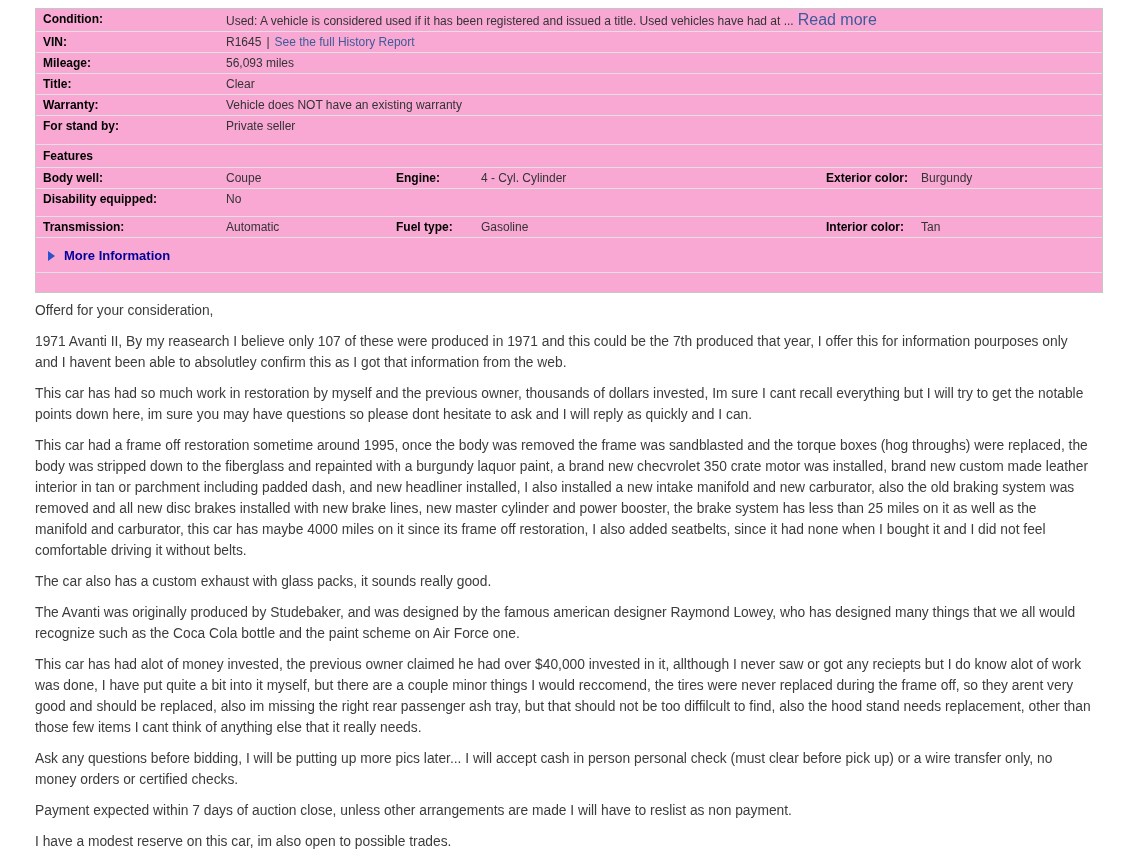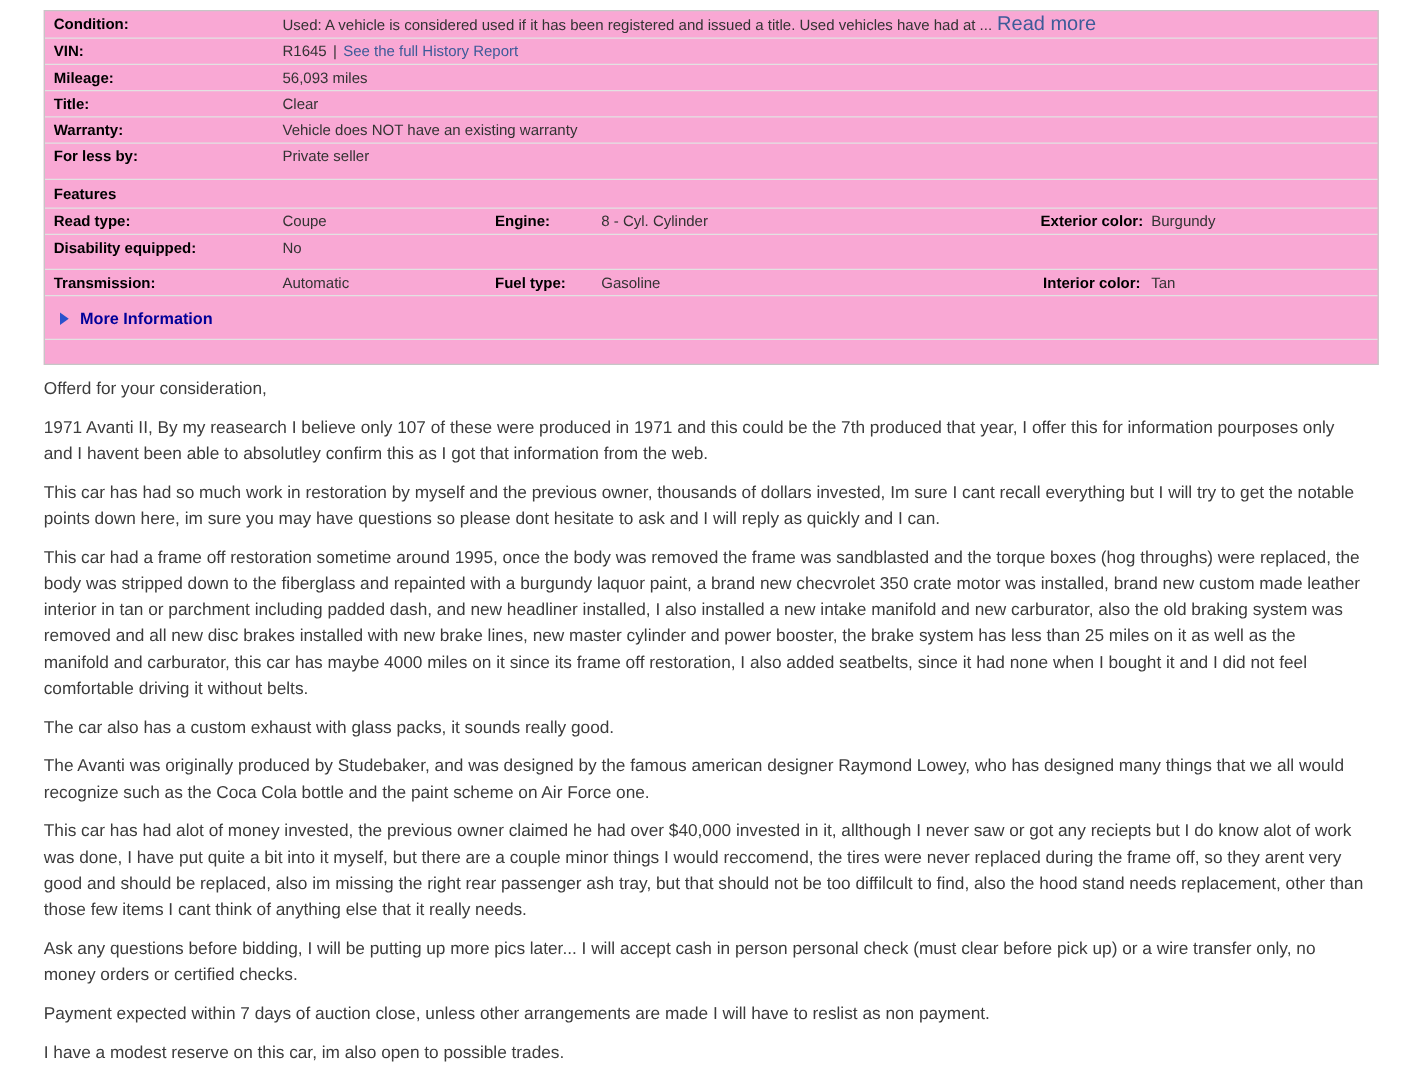--- a/index.html
+++ b/index.html
@@ -35,21 +35,21 @@
     border-bottom:1px solid #e2e2e2;
     padding:4px 8px 3px 7px; font-size:12px; line-height:13px;
   }
   .feature-row.tall { padding-bottom:10px; }
   .f-label { font-weight:bold; color:#000; }
   .f-value { color:#333; }
   .c1l { flex:0 0 183px; }
   .c1v { flex:0 0 170px; }
   .c2l { flex:0 0 85px; }
   .c2v { flex:0 0 345px; }
-  .c3l { flex:0 0 95px;text-align:center; }
+  .c3l { flex:0 0 95px; }
   .c3v { flex:1; }
   
   .more-info-row {
     display:flex; align-items:center;
     border-bottom:1px solid #e2e2e2;
     padding:10px 8px 9px 12px;
   }
   .tri-icon {
     width:0; height:0; display:inline-block;
     border-left:7px solid #2a52cc;
@@ -93,31 +93,31 @@
     <span class="spec-label">Title:</span>
     <span class="spec-value">Clear</span>
   </div>
 
   <div class="spec-row">
     <span class="spec-label">Warranty:</span>
     <span class="spec-value">Vehicle does NOT have an existing warranty</span>
   </div>
 
   <div class="spec-row tall">
-    <span class="spec-label">For less by:</span>
+    <span class="spec-label">For stand by:</span>
     <span class="spec-value">Private seller</span>
   </div>
 
   <div class="features-header">Features</div>
 
   <div class="feature-row">
-    <span class="f-label c1l">Read type:</span>
+    <span class="f-label c1l">Body well:</span>
     <span class="f-value c1v">Coupe</span>
     <span class="f-label c2l">Engine:</span>
-    <span class="f-value c2v">8 - Cyl. Cylinder</span>
+    <span class="f-value c2v">4 - Cyl. Cylinder</span>
     <span class="f-label c3l">Exterior color:</span>
     <span class="f-value c3v">Burgundy</span>
   </div>
 
   <div class="feature-row tall">
     <span class="f-label c1l">Disability equipped:</span>
     <span class="f-value c3v">No</span>
   </div>
 
   <div class="feature-row">

